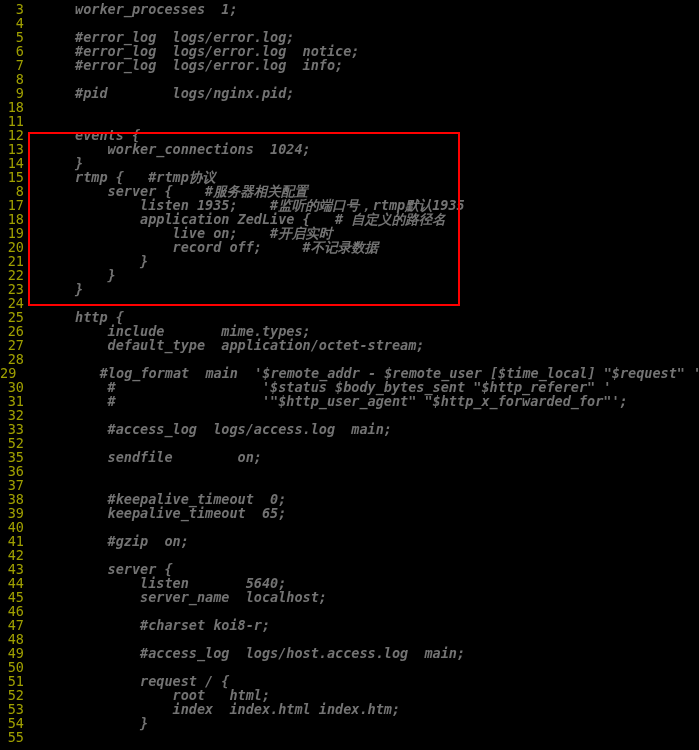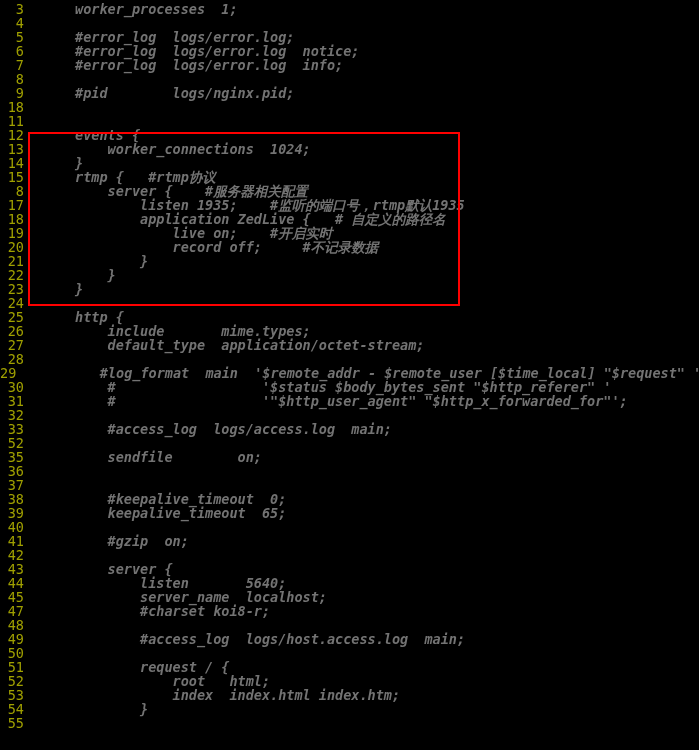--- a/index.html
+++ b/index.html
@@ -85,20 +85,21 @@
     <div class="line"><span class="lineno">36</span></div>
     <div class="line"><span class="lineno">37</span><span class="code"></span></div>
     <div class="line"><span class="lineno">38</span><span class="code">    #keepalive_timeout  0;</span></div>
     <div class="line"><span class="lineno">39</span><span class="code">    keepalive_timeout  65;</span></div>
     <div class="line"><span class="lineno">40</span><span class="code"></span></div>
     <div class="line"><span class="lineno">41</span><span class="code">    #gzip  on;</span></div>
     <div class="line"><span class="lineno">42</span><span class="code"></span></div>
     <div class="line"><span class="lineno">43</span><span class="code">    server {</span></div>
     <div class="line"><span class="lineno">44</span><span class="code">        listen       5640;</span></div>
     <div class="line"><span class="lineno">45</span><span class="code">        server_name  localhost;</span></div>
+    <div class="line"><span class="lineno">46</span><span class="code"></span></div>
     <div class="line"><span class="lineno">47</span><span class="code">        #charset koi8-r;</span></div>
     <div class="line"><span class="lineno">48</span><span class="code"></span></div>
     <div class="line"><span class="lineno">49</span><span class="code">        #access_log  logs/host.access.log  main;</span></div>
     <div class="line"><span class="lineno">50</span><span class="code"></span></div>
     <div class="line"><span class="lineno">51</span><span class="code">        request / {</span></div>
     <div class="line"><span class="lineno">52</span><span class="code">            root   html;</span></div>
     <div class="line"><span class="lineno">53</span><span class="code">            index  index.html index.htm;</span></div>
     <div class="line"><span class="lineno">54</span><span class="code">        }</span></div>
     <div class="line"><span class="lineno">55</span><span class="code"></span></div>
   </div>

